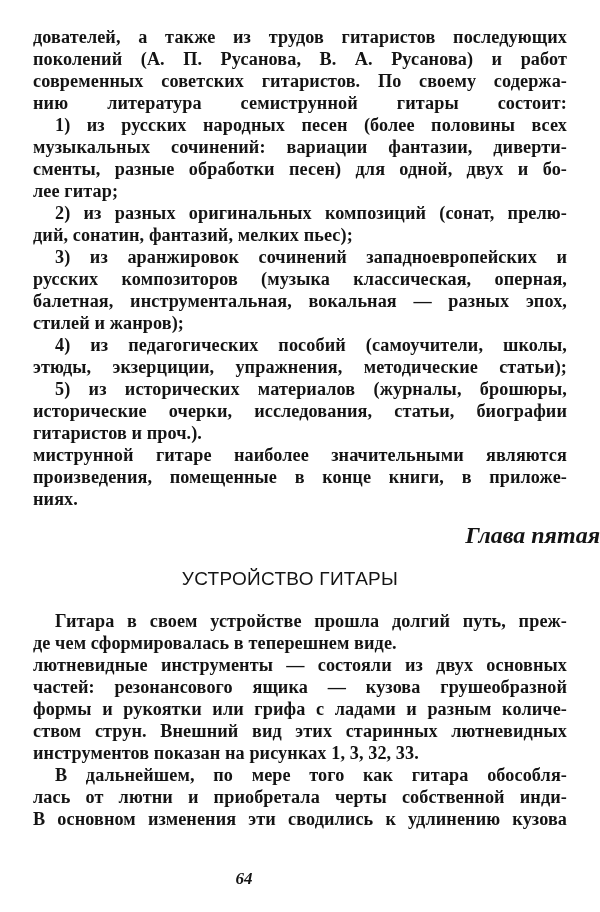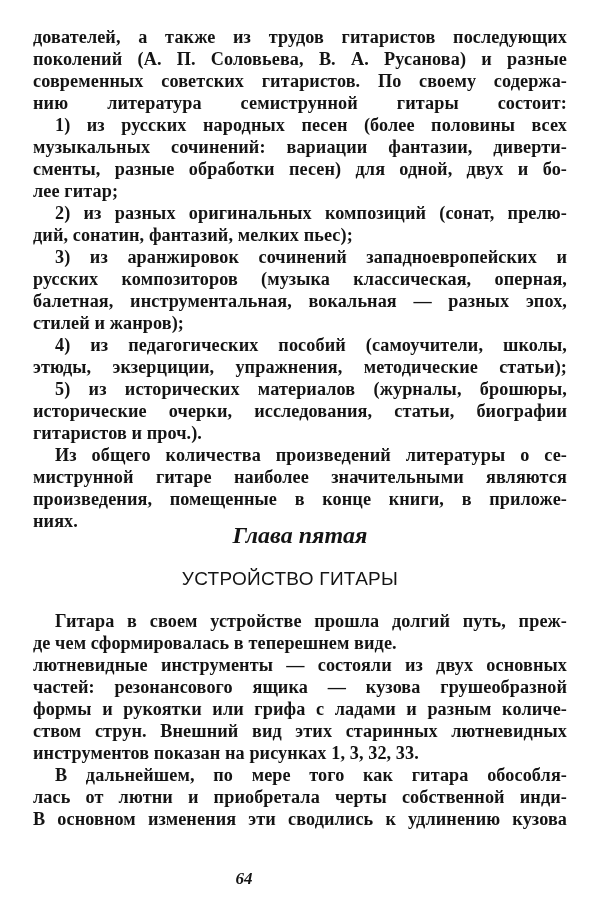--- a/index.html
+++ b/index.html
@@ -35,21 +35,21 @@
       text-align-last: left;
     }
     .line.indent {
       padding-left: 22px;
     }
     .chapter-label {
       position: absolute;
       left: 0;
       width: 600px;
       top: 520px;
-      text-align: center;
+      text-align: right;
       font-style: italic;
       font-weight: bold;
       font-size: 24px;
       line-height: 30px;
     }
     .chapter-title {
       position: absolute;
       left: 0;
       width: 580px;
       top: 566px;
@@ -75,39 +75,38 @@
       font-weight: bold;
       font-size: 17px;
       line-height: 22px;
     }
   </style>
 </head>
 <body>
 
 <div class="page" id="top-block">
     <div class="line">дователей, а также из трудов гитаристов последующих</div>
-    <div class="line">поколений (А. П. Соловьева, В. А. Русанова) и разные</div>
+    <div class="line">поколений (А. П. Русанова, В. А. Русанова) и работ</div>
     <div class="line">современных советских гитаристов. По своему содержа-</div>
     <div class="line">нию литература семиструнной гитары состоит:</div>
     <div class="line indent">1) из русских народных песен (более половины всех</div>
     <div class="line">музыкальных сочинений: вариации фантазии, диверти-</div>
     <div class="line">сменты, разные обработки песен) для одной, двух и бо-</div>
     <div class="line last">лее гитар;</div>
     <div class="line indent">2) из разных оригинальных композиций (сонат, прелю-</div>
     <div class="line last">дий, сонатин, фантазий, мелких пьес);</div>
     <div class="line indent">3) из аранжировок сочинений западноевропейских и</div>
     <div class="line">русских композиторов (музыка классическая, оперная,</div>
     <div class="line">балетная, инструментальная, вокальная — разных эпох,</div>
     <div class="line last">стилей и жанров);</div>
     <div class="line indent">4) из педагогических пособий (самоучители, школы,</div>
     <div class="line">этюды, экзерциции, упражнения, методические статьи);</div>
     <div class="line indent">5) из исторических материалов (журналы, брошюры,</div>
     <div class="line">исторические очерки, исследования, статьи, биографии</div>
     <div class="line last">гитаристов и проч.).</div>
-    <div class="line indent">Из общего количества произведений литературы о се-</div>
     <div class="line">миструнной гитаре наиболее значительными являются</div>
     <div class="line">произведения, помещенные в конце книги, в приложе-</div>
     <div class="line last">ниях.</div>
   </div>
 
 <div class="chapter-label">Глава пятая</div>
 <div class="chapter-title">УСТРОЙСТВО ГИТАРЫ</div>
 
 <div class="section2" id="bottom-block">
     <div class="line indent">Гитара в своем устройстве прошла долгий путь, преж-</div>

